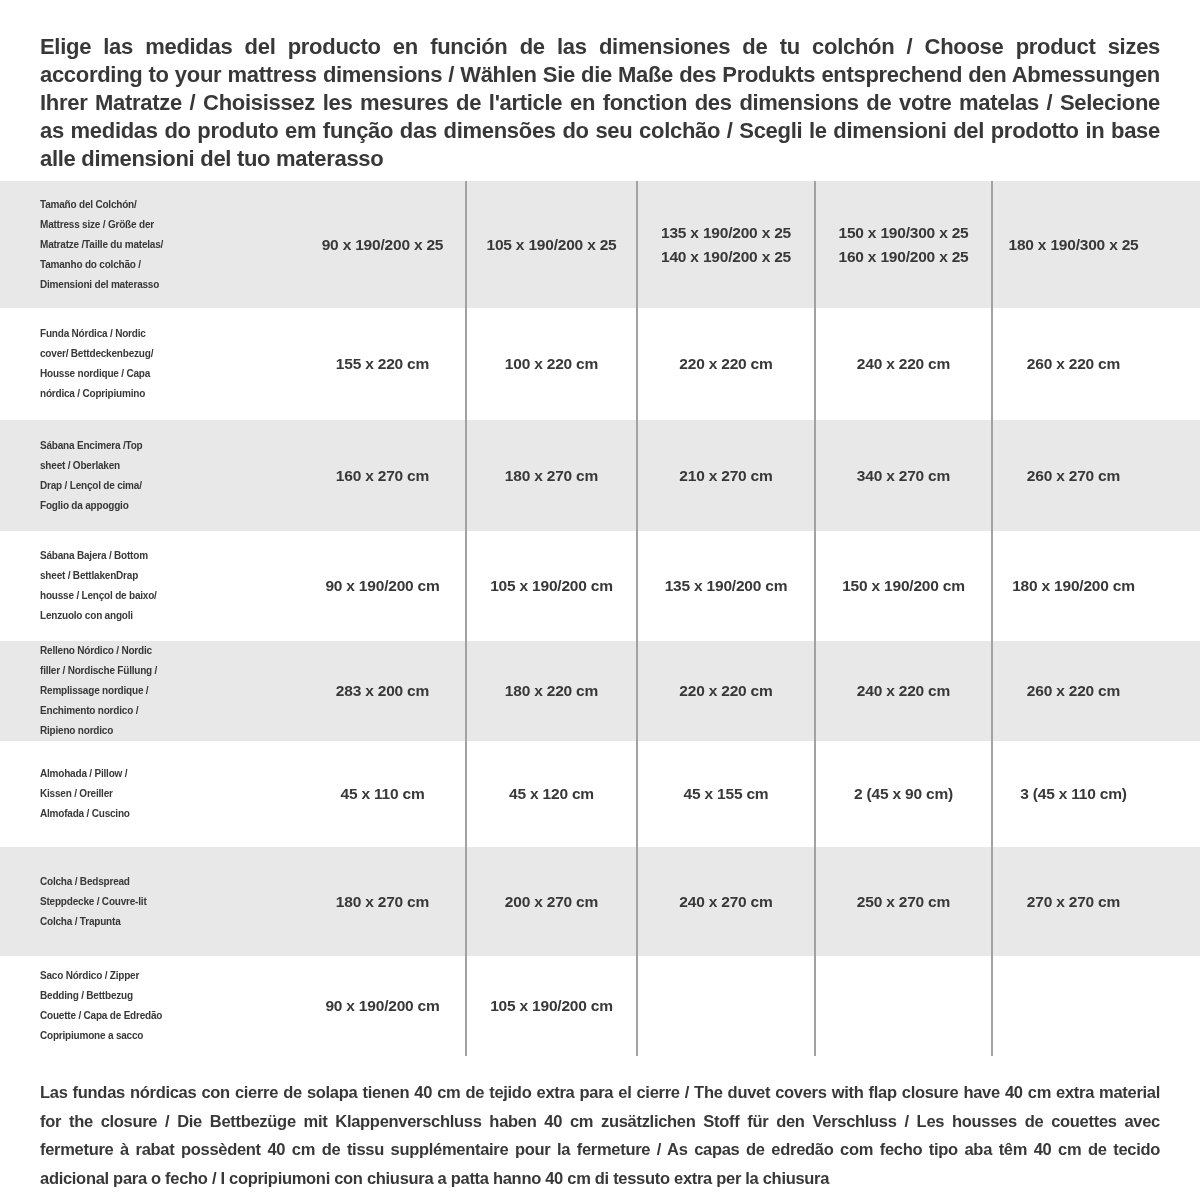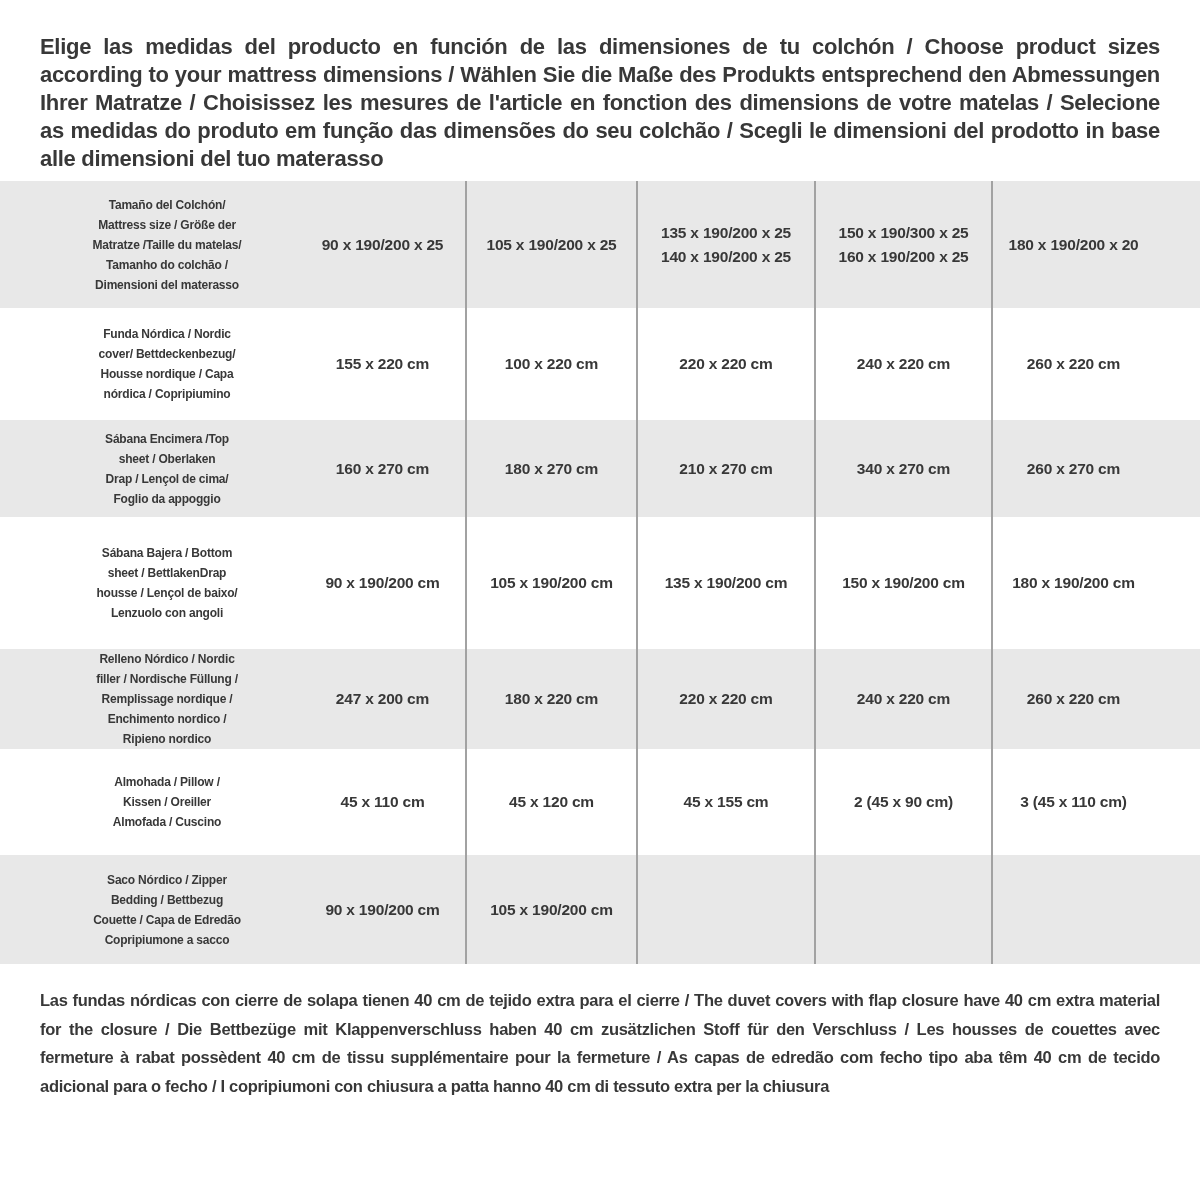--- a/index.html
+++ b/index.html
@@ -22,33 +22,33 @@
     white-space:normal;
   }
   table.sizes{
     margin-top:8px;width:1200px;
     border-collapse:collapse;table-layout:fixed;
   }
   table.sizes tr:nth-child(odd){background:var(--row-shade);}
   table.sizes tr:nth-child(even){background:var(--bg);}
   table.sizes tr:nth-child(1){height:127px;}
   table.sizes tr:nth-child(2){height:112px;padding-left:32px;}
-  table.sizes tr:nth-child(3){height:97px;}
-  table.sizes tr:nth-child(4){height:132px;}
+  table.sizes tr:nth-child(3){height:111px;}
+  table.sizes tr:nth-child(4){height:110px;}
   table.sizes tr:nth-child(5){height:92px;}
   table.sizes tr:nth-child(6){height:106px;}
   table.sizes tr:nth-child(7){height:109px;}
   table.sizes tr:nth-child(8){height:100px;}
   td{
     font-weight:bold;color:var(--text);vertical-align:middle;
   }
   td.lbl{
     padding-left:40px;padding-right:6px;
-    font-size:12px;line-height:20px;letter-spacing:-0.2px;
-    white-space:pre-line;text-align:center;
+    font-size:10px;line-height:20px;letter-spacing:-0.2px;
+    white-space:pre-line;text-align:left;
   }
   td.v{
     text-align:center;font-size:15.5px;line-height:24px;
     letter-spacing:-0.2px;white-space:pre-line;
   }
   td.v + td.v{border-left:2px solid var(--divider);}
   td.v:last-child{padding-right:46px;}
   .footnote{
     margin:22px 40px 0 40px;
     font-size:16.5px;line-height:28.5px;font-weight:bold;
@@ -76,21 +76,21 @@
 Mattress size / Größe der
 Matratze /Taille du matelas/
 Tamanho do colchão /
 Dimensioni del materasso</td>
           <td class="v">90 x 190/200 x 25</td>
           <td class="v">105 x 190/200 x 25</td>
           <td class="v">135 x 190/200 x 25
 140 x 190/200 x 25</td>
           <td class="v">150 x 190/300 x 25
 160 x 190/200 x 25</td>
-          <td class="v">180 x 190/200 x 20</td>
+          <td class="v">180 x 190/300 x 25</td>
         </tr>
         <tr>
           <td class="lbl">Funda Nórdica /  Nordic
 cover/ Bettdeckenbezug/
 Housse nordique  / Capa
 nórdica / Copripiumino</td>
           <td class="v">155 x 220 cm</td>
           <td class="v">100 x 220 cm</td>
           <td class="v">220 x 220 cm</td>
           <td class="v">240 x 220 cm</td>
@@ -117,35 +117,45 @@
           <td class="v">135 x 190/200 cm</td>
           <td class="v">150 x 190/200 cm</td>
           <td class="v">180 x 190/200 cm</td>
         </tr>
         <tr>
           <td class="lbl">Relleno Nórdico / Nordic
 filler / Nordische Füllung /
 Remplissage nordique /
 Enchimento nordico /
 Ripieno nordico</td>
-          <td class="v">247 x 200 cm</td>
+          <td class="v">283 x 200 cm</td>
           <td class="v">180 x 220 cm</td>
           <td class="v">220 x 220 cm</td>
           <td class="v">240 x 220 cm</td>
           <td class="v">260 x 220 cm</td>
         </tr>
         <tr>
           <td class="lbl">Almohada  / Pillow /
 Kissen / Oreiller
 Almofada / Cuscino</td>
           <td class="v">45 x 110 cm</td>
           <td class="v">45 x 120 cm</td>
           <td class="v">45 x 155 cm</td>
           <td class="v">2 (45 x 90 cm)</td>
           <td class="v">3 (45 x 110 cm)</td>
+        </tr>
+        <tr>
+          <td class="lbl">Colcha / Bedspread
+Steppdecke / Couvre-lit
+Colcha / Trapunta</td>
+          <td class="v">180 x 270 cm</td>
+          <td class="v">200 x 270 cm</td>
+          <td class="v">240 x 270 cm</td>
+          <td class="v">250 x 270 cm</td>
+          <td class="v">270 x 270 cm</td>
         </tr>
         <tr>
           <td class="lbl">Saco Nórdico / Zipper
 Bedding / Bettbezug
 Couette  / Capa de Edredão
 Copripiumone a sacco</td>
           <td class="v">90 x 190/200 cm</td>
           <td class="v">105 x 190/200 cm</td>
           <td class="v"></td>
           <td class="v"></td>

